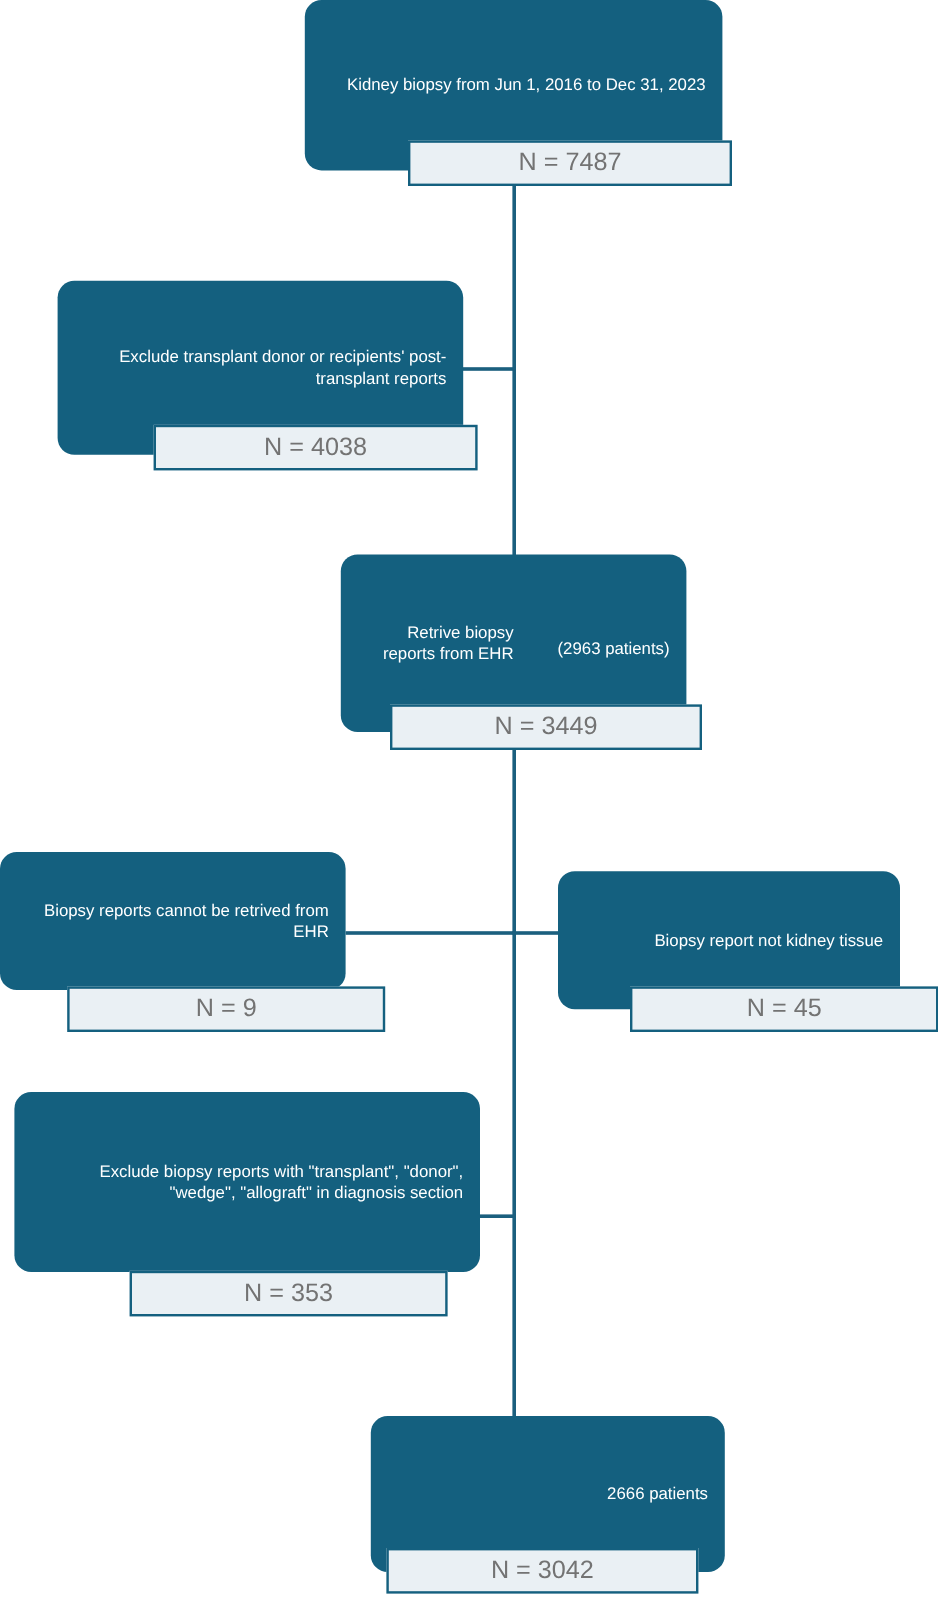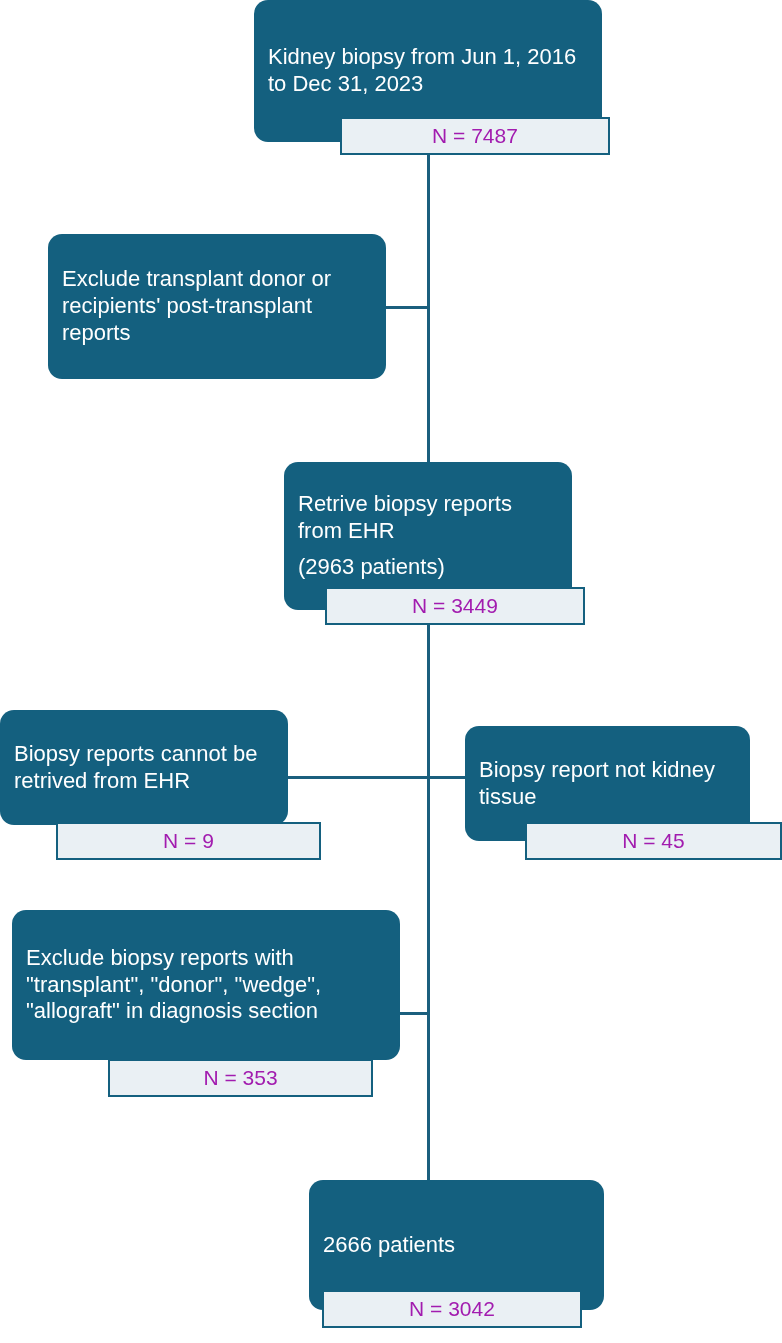--- a/index.html
+++ b/index.html
@@ -25,43 +25,43 @@
   .v-line { width: 3px; }
   .h-line { height: 3px; }
 
   .node {
     position: absolute;
     box-sizing: border-box;
     background: #14607f;
     border-radius: 14px;
     color: #ffffff;
     display: flex;
-    flex-direction: column;
+    flex-direction: row;
     align-items: center;
     justify-content: center;
-    text-align: left;
+    text-align: right;
     padding: 10px 14px;
     line-height: 1.22;
-    font-size: 22px;
+    font-size: 14px;
   }
   .node .title {
     display: block;
     width: 100%;
   }
   .node .subtitle {
     display: block;
     width: 100%;
     margin-top: 10px;
   }
   .count-box {
     position: absolute;
     box-sizing: border-box;
     background: #eaf0f4;
     border: 2px solid #14607f;
-    color: #a21caf;
+    color: #737373;
     font-size: 21px;
     display: flex;
     align-items: center;
     justify-content: center;
     text-align: center;
   }
 </style>
 </head>
 <body>
 
@@ -76,20 +76,21 @@
   <div class="connector h-line" style="left:396px; top:1012px; width:34px;"></div>
 
   <div class="node" style="left:254px; top:0px; width:348px; height:142px;">
     <span class="title">Kidney biopsy from Jun 1, 2016 to Dec 31, 2023</span>
   </div>
   <div class="count-box" style="left:340px; top:117px; width:270px; height:38px;">N = 7487</div>
 
   <div class="node" style="left:48px; top:234px; width:338px; height:145px;">
     <span class="title">Exclude transplant donor or recipients' post-transplant reports</span>
   </div>
+  <div class="count-box" style="left:128px; top:354px; width:270px; height:38px;">N = 4038</div>
 
   <div class="node" style="left:284px; top:462px; width:288px; height:148px;">
     <span class="title">Retrive biopsy reports from EHR</span>
     <span class="subtitle">(2963 patients)</span>
   </div>
   <div class="count-box" style="left:325px; top:587px; width:260px; height:38px;">N = 3449</div>
 
   <div class="node" style="left:0px; top:710px; width:288px; height:115px;">
     <span class="title">Biopsy reports cannot be retrived from EHR</span>
   </div>

